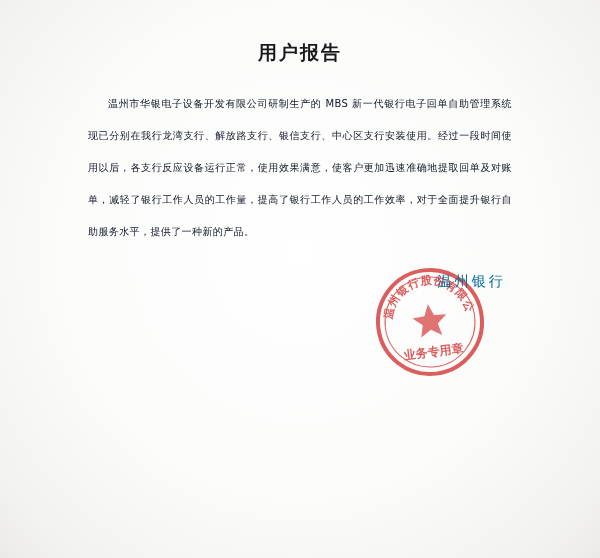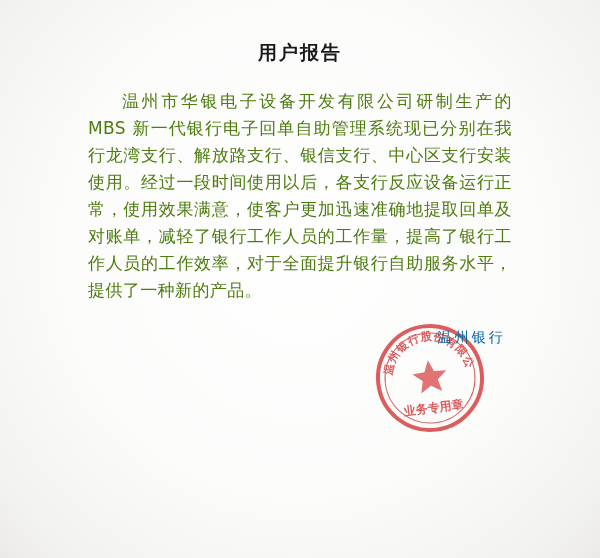--- a/index.html
+++ b/index.html
@@ -37,23 +37,23 @@
     text-align: center;
     font-family: "DejaVu Sans", "Liberation Sans", sans-serif;
     font-weight: bold;
     font-size: 19px;
     letter-spacing: 2px;
     color: #1a1a1a;
     margin-bottom: 22px;
   }
   #doc-paragraph {
     font-family: "DejaVu Sans", "Liberation Sans", sans-serif;
-    font-size: 17px;
-    line-height: 27px;
-    color: #4d7c0f;
+    font-size: 10px;
+    line-height: 32px;
+    color: #0f172a;
     text-align: justify;
     text-indent: 2em;
     letter-spacing: 0.4px;
   }
   #signature-block {
     position: relative;
     margin-top: 24px;
     height: 80px;
   }
   #sign-org {

